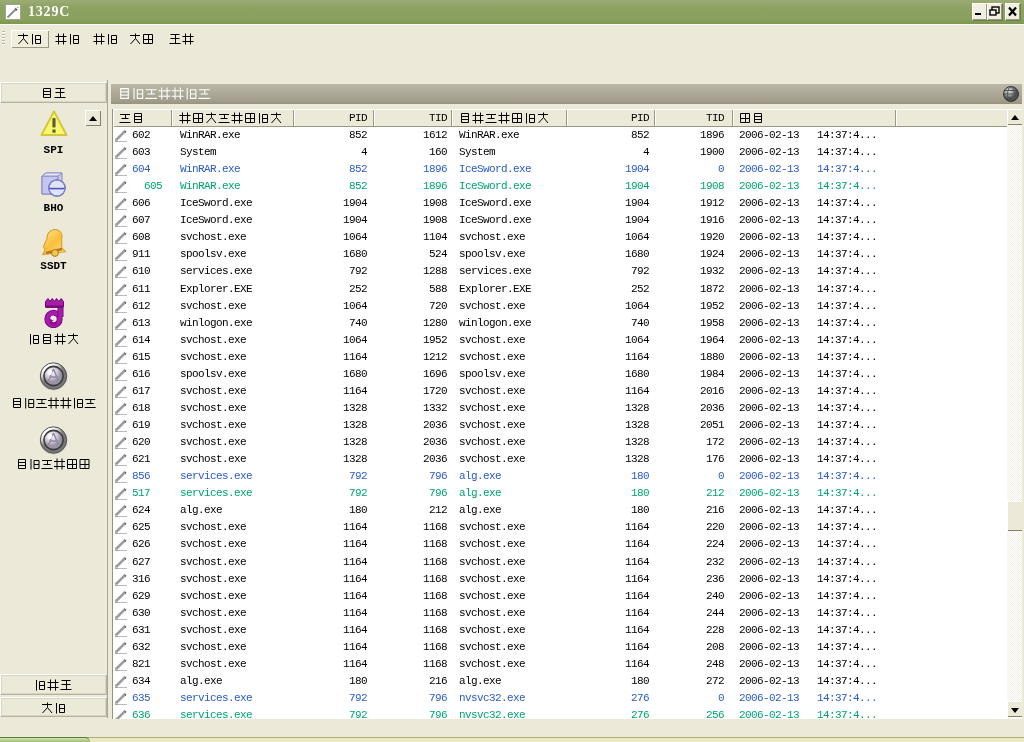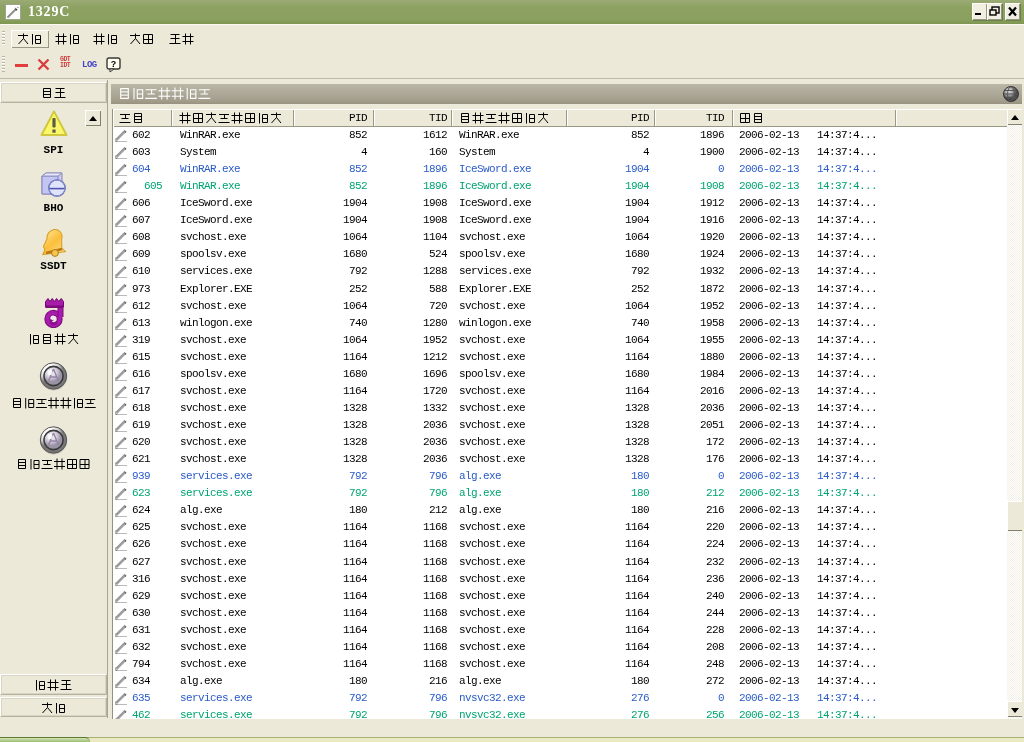--- a/index.html
+++ b/index.html
@@ -190,34 +190,20 @@
   <div class="mitem" style="left:123px"><svg class="hz" width="26" height="12" viewBox="0 0 26 12">
           <use href="#p3" x="0" width="12" height="12"></use>
           <use href="#p0" x="13" width="12" height="12"></use>
         </svg></div>
   <div class="mitem" style="left:163px"><svg class="hz" width="26" height="12" viewBox="0 0 26 12">
           <use href="#p1" x="0" width="12" height="12"></use>
           <use href="#p4" x="13" width="12" height="12"></use>
         </svg></div>
  </div>
 
- <div id="toolbar">
-  <div class="grip" style="left:2px;top:4px;height:16px"></div>
-  <div style="position:absolute;left:15px;top:12px;width:13px;height:3px;background:#e23d3d"></div>
-  <svg style="position:absolute;left:37px;top:6px" width="13" height="13" viewBox="0 0 13 13">
-        <path d="M1.5 1.5l10 10M11.5 1.5l-10 10" stroke="#d84040" stroke-width="2.4"></path>
-      </svg>
-  <div class="mono" style="position:absolute;left:60px;top:5px;font-size:6.5px;font-weight:bold;color:#cc3f3f;line-height:6px;letter-spacing:-0.5px">GDT<br>IDT</div>
-  <div class="mono" style="position:absolute;left:82px;top:8px;font-size:9px;font-weight:bold;color:#4945c8;letter-spacing:-0.5px">LOG</div>
-  <svg style="position:absolute;left:106px;top:5px" width="15" height="16" viewBox="0 0 15 16">
-   <rect x="1" y="1" width="13" height="11" rx="2" fill="#fffef0" stroke="#3a3a34" stroke-width="1.4"></rect>
-   <path d="M4 12l0 3 4-3z" fill="#fffef0" stroke="#3a3a34"></path>
-   <text x="7.5" y="10" font-size="9" font-weight="bold" text-anchor="middle" fill="#000" font-family="Liberation Sans">?</text>
-      </svg>
- </div>
 
  <div class="sbtn" style="top:82px;height:21px;padding-top:4px"><svg class="hz" width="26" height="12" viewBox="0 0 26 12">
         <use href="#p6" x="0" width="12" height="12"></use>
         <use href="#p1" x="13" width="12" height="12"></use>
       </svg></div>
  <div id="sidebar-right"></div>
  <div class="sbb" style="left:85px;top:110px">
       <div class="tri" style="left:4px;top:6px;border-left:4px solid transparent;border-right:4px solid transparent;border-bottom:5px solid #000"></div>
     </div>
 
@@ -487,21 +473,21 @@
 <span class="f" style="left:346px">svchost.exe</span>
 <span class="f r" style="right:358px">1064</span>
 <span class="f r" style="right:283px">1920</span>
 <span class="f" style="left:626px">2006-02-13</span>
 <span class="f" style="left:704px">14:37:4...</span>
 </div>
 <div class="row k" style="top:137.42px">
 <svg class="ric" viewBox="0 0 14 14">
             <use href="#pen"></use>
           </svg>
-<span class="f" style="left:19px">609</span>
+<span class="f" style="left:19px">911</span>
 <span class="f" style="left:67px">spoolsv.exe</span>
 <span class="f r" style="right:640px">1680</span>
 <span class="f r" style="right:560px">524</span>
 <span class="f" style="left:346px">spoolsv.exe</span>
 <span class="f r" style="right:358px">1680</span>
 <span class="f r" style="right:283px">1924</span>
 <span class="f" style="left:626px">2006-02-13</span>
 <span class="f" style="left:704px">14:37:4...</span>
 </div>
 <div class="row k" style="top:154.48px">
@@ -515,21 +501,21 @@
 <span class="f" style="left:346px">services.exe</span>
 <span class="f r" style="right:358px">792</span>
 <span class="f r" style="right:283px">1932</span>
 <span class="f" style="left:626px">2006-02-13</span>
 <span class="f" style="left:704px">14:37:4...</span>
 </div>
 <div class="row k" style="top:171.54px">
 <svg class="ric" viewBox="0 0 14 14">
             <use href="#pen"></use>
           </svg>
-<span class="f" style="left:19px">973</span>
+<span class="f" style="left:19px">611</span>
 <span class="f" style="left:67px">Explorer.EXE</span>
 <span class="f r" style="right:640px">252</span>
 <span class="f r" style="right:560px">588</span>
 <span class="f" style="left:346px">Explorer.EXE</span>
 <span class="f r" style="right:358px">252</span>
 <span class="f r" style="right:283px">1872</span>
 <span class="f" style="left:626px">2006-02-13</span>
 <span class="f" style="left:704px">14:37:4...</span>
 </div>
 <div class="row k" style="top:188.6px">
@@ -557,27 +543,27 @@
 <span class="f" style="left:346px">winlogon.exe</span>
 <span class="f r" style="right:358px">740</span>
 <span class="f r" style="right:283px">1958</span>
 <span class="f" style="left:626px">2006-02-13</span>
 <span class="f" style="left:704px">14:37:4...</span>
 </div>
 <div class="row k" style="top:222.72px">
 <svg class="ric" viewBox="0 0 14 14">
             <use href="#pen"></use>
           </svg>
-<span class="f" style="left:19px">319</span>
+<span class="f" style="left:19px">614</span>
 <span class="f" style="left:67px">svchost.exe</span>
 <span class="f r" style="right:640px">1064</span>
 <span class="f r" style="right:560px">1952</span>
 <span class="f" style="left:346px">svchost.exe</span>
 <span class="f r" style="right:358px">1064</span>
-<span class="f r" style="right:283px">1955</span>
+<span class="f r" style="right:283px">1964</span>
 <span class="f" style="left:626px">2006-02-13</span>
 <span class="f" style="left:704px">14:37:4...</span>
 </div>
 <div class="row k" style="top:239.78px">
 <svg class="ric" viewBox="0 0 14 14">
             <use href="#pen"></use>
           </svg>
 <span class="f" style="left:19px">615</span>
 <span class="f" style="left:67px">svchost.exe</span>
 <span class="f r" style="right:640px">1164</span>
@@ -669,35 +655,35 @@
 <span class="f" style="left:346px">svchost.exe</span>
 <span class="f r" style="right:358px">1328</span>
 <span class="f r" style="right:283px">176</span>
 <span class="f" style="left:626px">2006-02-13</span>
 <span class="f" style="left:704px">14:37:4...</span>
 </div>
 <div class="row b" style="top:359.2px">
 <svg class="ric" viewBox="0 0 14 14">
             <use href="#pen"></use>
           </svg>
-<span class="f" style="left:19px">939</span>
+<span class="f" style="left:19px">856</span>
 <span class="f" style="left:67px">services.exe</span>
 <span class="f r" style="right:640px">792</span>
 <span class="f r" style="right:560px">796</span>
 <span class="f" style="left:346px">alg.exe</span>
 <span class="f r" style="right:358px">180</span>
 <span class="f r" style="right:283px">0</span>
 <span class="f" style="left:626px">2006-02-13</span>
 <span class="f" style="left:704px">14:37:4...</span>
 </div>
 <div class="row g" style="top:376.26px">
 <svg class="ric" viewBox="0 0 14 14">
             <use href="#pen"></use>
           </svg>
-<span class="f" style="left:19px">623</span>
+<span class="f" style="left:19px">517</span>
 <span class="f" style="left:67px">services.exe</span>
 <span class="f r" style="right:640px">792</span>
 <span class="f r" style="right:560px">796</span>
 <span class="f" style="left:346px">alg.exe</span>
 <span class="f r" style="right:358px">180</span>
 <span class="f r" style="right:283px">212</span>
 <span class="f" style="left:626px">2006-02-13</span>
 <span class="f" style="left:704px">14:37:4...</span>
 </div>
 <div class="row k" style="top:393.32px">
@@ -823,21 +809,21 @@
 <span class="f" style="left:346px">svchost.exe</span>
 <span class="f r" style="right:358px">1164</span>
 <span class="f r" style="right:283px">208</span>
 <span class="f" style="left:626px">2006-02-13</span>
 <span class="f" style="left:704px">14:37:4...</span>
 </div>
 <div class="row k" style="top:546.86px">
 <svg class="ric" viewBox="0 0 14 14">
             <use href="#pen"></use>
           </svg>
-<span class="f" style="left:19px">794</span>
+<span class="f" style="left:19px">821</span>
 <span class="f" style="left:67px">svchost.exe</span>
 <span class="f r" style="right:640px">1164</span>
 <span class="f r" style="right:560px">1168</span>
 <span class="f" style="left:346px">svchost.exe</span>
 <span class="f r" style="right:358px">1164</span>
 <span class="f r" style="right:283px">248</span>
 <span class="f" style="left:626px">2006-02-13</span>
 <span class="f" style="left:704px">14:37:4...</span>
 </div>
 <div class="row k" style="top:563.92px">
@@ -865,21 +851,21 @@
 <span class="f" style="left:346px">nvsvc32.exe</span>
 <span class="f r" style="right:358px">276</span>
 <span class="f r" style="right:283px">0</span>
 <span class="f" style="left:626px">2006-02-13</span>
 <span class="f" style="left:704px">14:37:4...</span>
 </div>
 <div class="row g" style="top:598.04px">
 <svg class="ric" viewBox="0 0 14 14">
             <use href="#pen"></use>
           </svg>
-<span class="f" style="left:19px">462</span>
+<span class="f" style="left:19px">636</span>
 <span class="f" style="left:67px">services.exe</span>
 <span class="f r" style="right:640px">792</span>
 <span class="f r" style="right:560px">796</span>
 <span class="f" style="left:346px">nvsvc32.exe</span>
 <span class="f r" style="right:358px">276</span>
 <span class="f r" style="right:283px">256</span>
 <span class="f" style="left:626px">2006-02-13</span>
 <span class="f" style="left:704px">14:37:4...</span>
 </div>
   </div>

